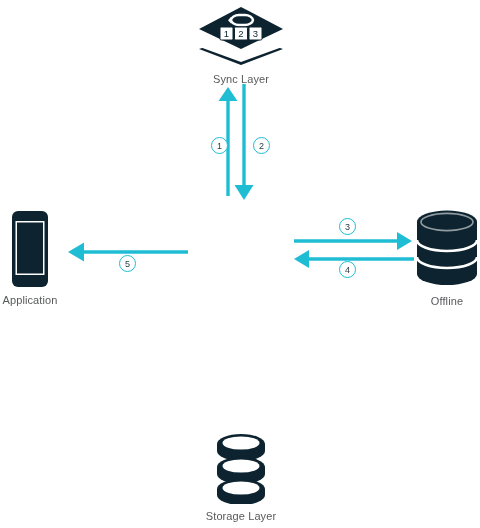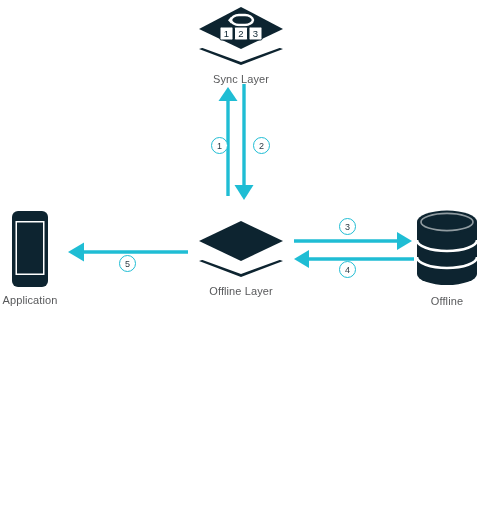--- a/index.html
+++ b/index.html
@@ -98,30 +98,20 @@
     <path d="M10 116 L19.5 101 L0.5 101 Z" fill="#1fbdd4"></path>
   </svg>
 
   <div class="badge" style="left:211px; top:137px;">
     <span>1</span>
   </div>
   <div class="badge" style="left:253px; top:137px;">
     <span>2</span>
   </div>
 
-  <div class="node" style="left:191px; top:219px; width:100px;">
-    <span class="icon-box">
-      <svg width="92" height="60" viewBox="0 0 92 60">
-        <path d="M46 28 L88 42 L46 58 L4 42 Z" fill="#0d2430"></path>
-        <path d="M46 24 L90 39 L46 55 L2 39 Z" fill="#ffffff"></path>
-        <path d="M46 2 L88 22 L46 42 L4 22 Z" fill="#0d2430"></path>
-      </svg>
-    </span>
-    <span class="node-label">Offline Layer</span>
-  </div>
 
   <div class="node" style="left:4px; top:210px; width:52px;">
     <span class="icon-box">
       <svg width="42" height="78" viewBox="0 0 42 78">
         <rect x="3" y="1" width="36" height="76" rx="6" ry="6" fill="#0d2430"></rect>
         <rect x="6.5" y="11" width="29" height="54" fill="#ffffff"></rect>
         <rect x="8" y="12.5" width="26" height="51" fill="#0d2430"></rect>
       </svg>
     </span>
     <span class="node-label">Application</span>
@@ -162,14 +152,33 @@
 
   <svg class="arrow-svg" style="left:68px; top:242px;" width="120" height="20">
     <line x1="12" y1="10" x2="120" y2="10" stroke="#1fbdd4" stroke-width="3.4"></line>
     <path d="M0 10 L16 19.5 L16 0.5 Z" fill="#1fbdd4"></path>
   </svg>
 
   <div class="badge" style="left:119px; top:255px;">
     <span>5</span>
   </div>
 
+  <div class="node" style="left:191px; top:432px; width:100px;">
+    <span class="icon-box">
+      <svg width="56" height="72" viewBox="0 0 56 72">
+
+        <ellipse cx="28" cy="12" rx="24" ry="10" fill="#0d2430"></ellipse>
+        <path d="M4 12 L4 19 a24 10 0 0 0 48 0 L52 12 Z" fill="#0d2430"></path>
+        <ellipse cx="28" cy="11" rx="18.5" ry="6.6" fill="#ffffff"></ellipse>
+
+        <ellipse cx="28" cy="35" rx="24" ry="10" fill="#0d2430"></ellipse>
+        <path d="M4 35 L4 42 a24 10 0 0 0 48 0 L52 35 Z" fill="#0d2430"></path>
+        <ellipse cx="28" cy="34" rx="18.5" ry="6.6" fill="#ffffff"></ellipse>
+
+        <ellipse cx="28" cy="57" rx="24" ry="10" fill="#0d2430"></ellipse>
+        <path d="M4 57 L4 63 a24 10 0 0 0 48 0 L52 57 Z" fill="#0d2430"></path>
+        <ellipse cx="28" cy="56" rx="18.5" ry="6.6" fill="#ffffff"></ellipse>
+      </svg>
+    </span>
+    <span class="node-label">Storage Layer</span>
+  </div>
 
 </div>
 
 </body></html>

